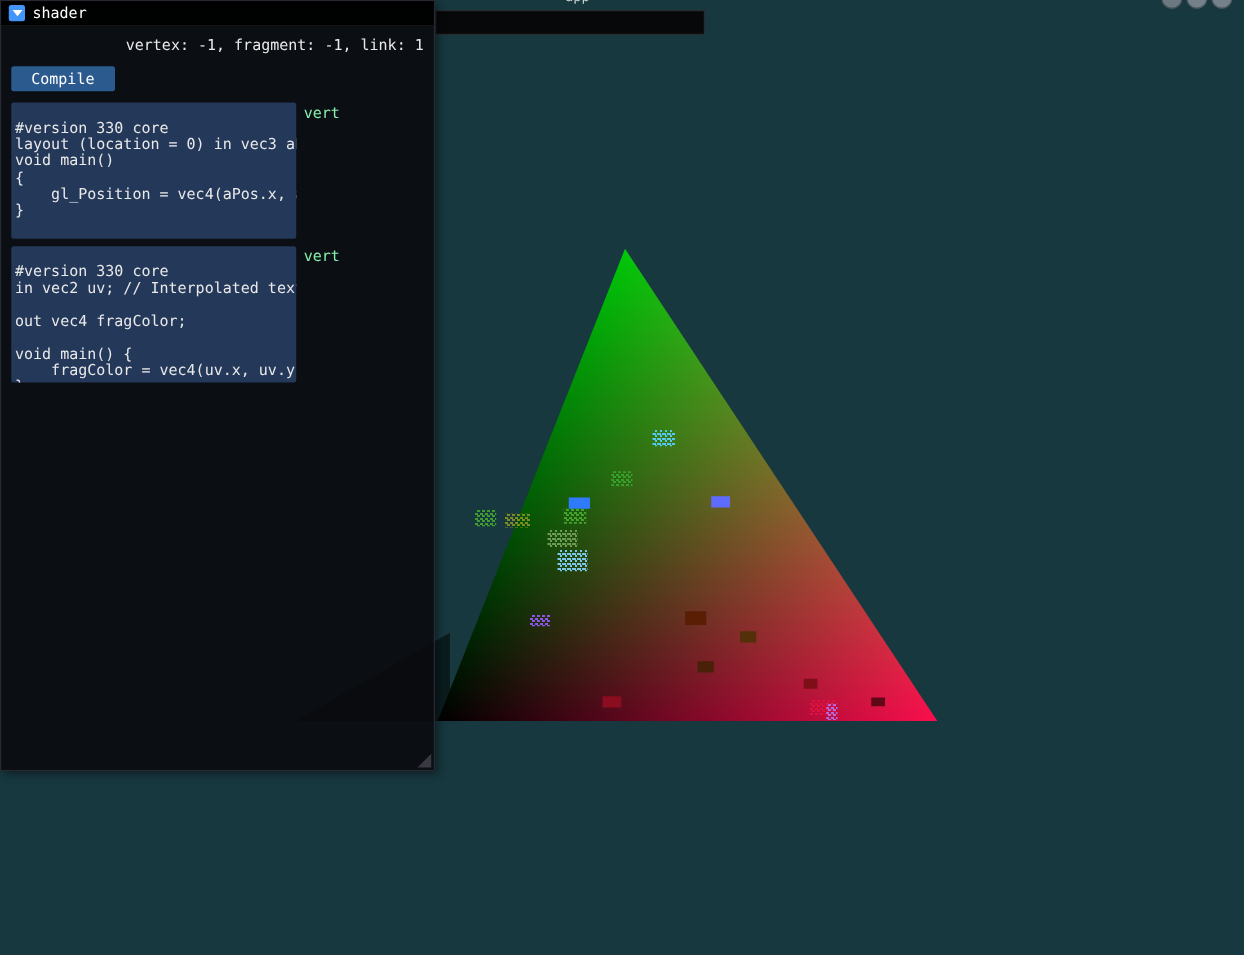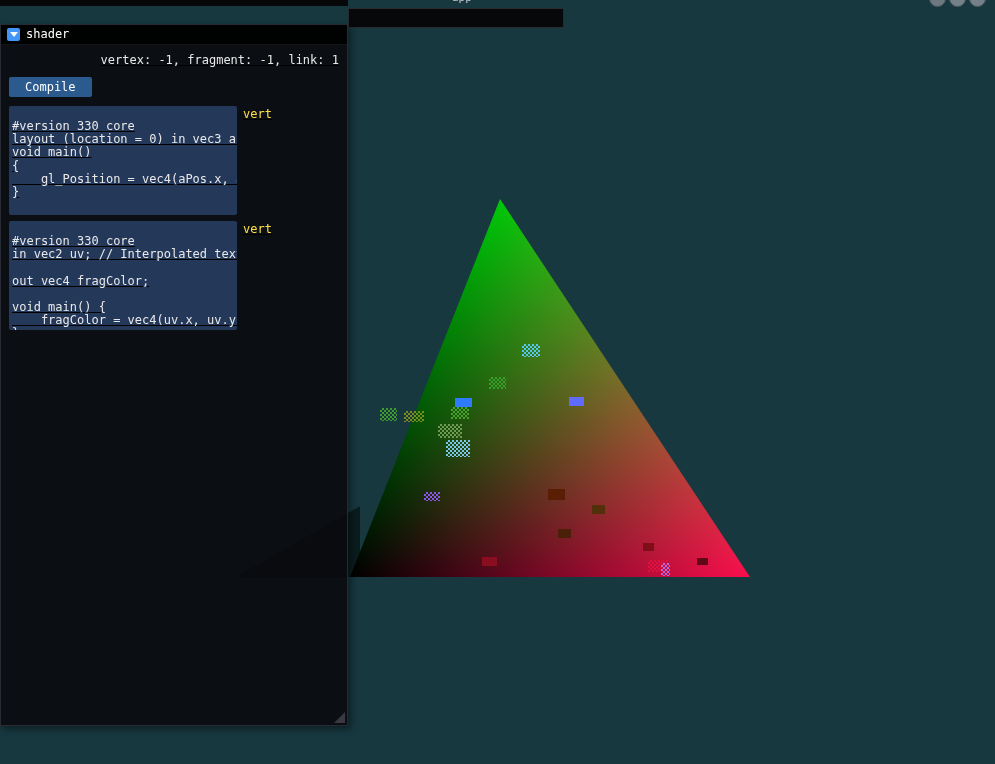--- a/index.html
+++ b/index.html
@@ -46,27 +46,26 @@
     position:absolute;left:348px;top:8px;width:216px;height:20px;
     background:#06080a;border:1px solid rgba(130,140,150,0.28);
     box-sizing:border-box;z-index:4;
   }
 
   
   .panel-topstrip{
     position:absolute;left:0;top:0;width:348px;height:6px;background:#070709;z-index:5;
   }
   .panel{
-    position:absolute;left:0;top:24px;width:348px;height:702px;
+    position:absolute;left:0;top:0;width:348px;height:617px;
     background:rgba(10,10,13,0.90);
     border:1px solid rgba(110,110,128,0.30);
     box-sizing:border-box;
     box-shadow:3px 3px 7px rgba(0,0,0,0.45);
     z-index:5;
-    text-decoration:underline;
   }
   .titlebar{
     height:19px;background:rgba(0,0,0,0.92);
     display:flex;align-items:center;gap:6px;padding:0 6px;
     border-bottom:1px solid rgba(110,110,128,0.18);
   }
   .collapse-btn{
     width:13px;height:13px;background:#4296f9;border-radius:2px;
     display:flex;align-items:center;justify-content:center;flex:0 0 auto;cursor:pointer;
   }
@@ -85,21 +84,21 @@
   }
   .editor-row{display:flex;gap:6px;align-items:flex-start;margin-bottom:6px;}
   textarea.code{
     width:228px;height:109px;box-sizing:border-box;
     background:rgba(52,82,135,0.62);
     border:none;border-radius:2px;outline:none;resize:none;
     color:#e9e9e9;font-family:"DejaVu Sans Mono",monospace;
     font-size:12px;line-height:13.2px;
     padding:14px 3px;white-space:pre;overflow:hidden;
   }
-  .editor-label{color:#fde047;font-size:12px;margin-top:1px;}
+  .editor-label{color:#86efac;font-size:12px;margin-top:1px;}
   .grip{
     position:absolute;right:2px;bottom:2px;width:0;height:0;
     border-left:11px solid transparent;border-bottom:11px solid rgba(110,110,128,0.45);
     cursor:nwse-resize;
   }
 </style>
 </head>
 <body style="background: rgb(23, 56, 63);">
 
 <div class="viewport">

